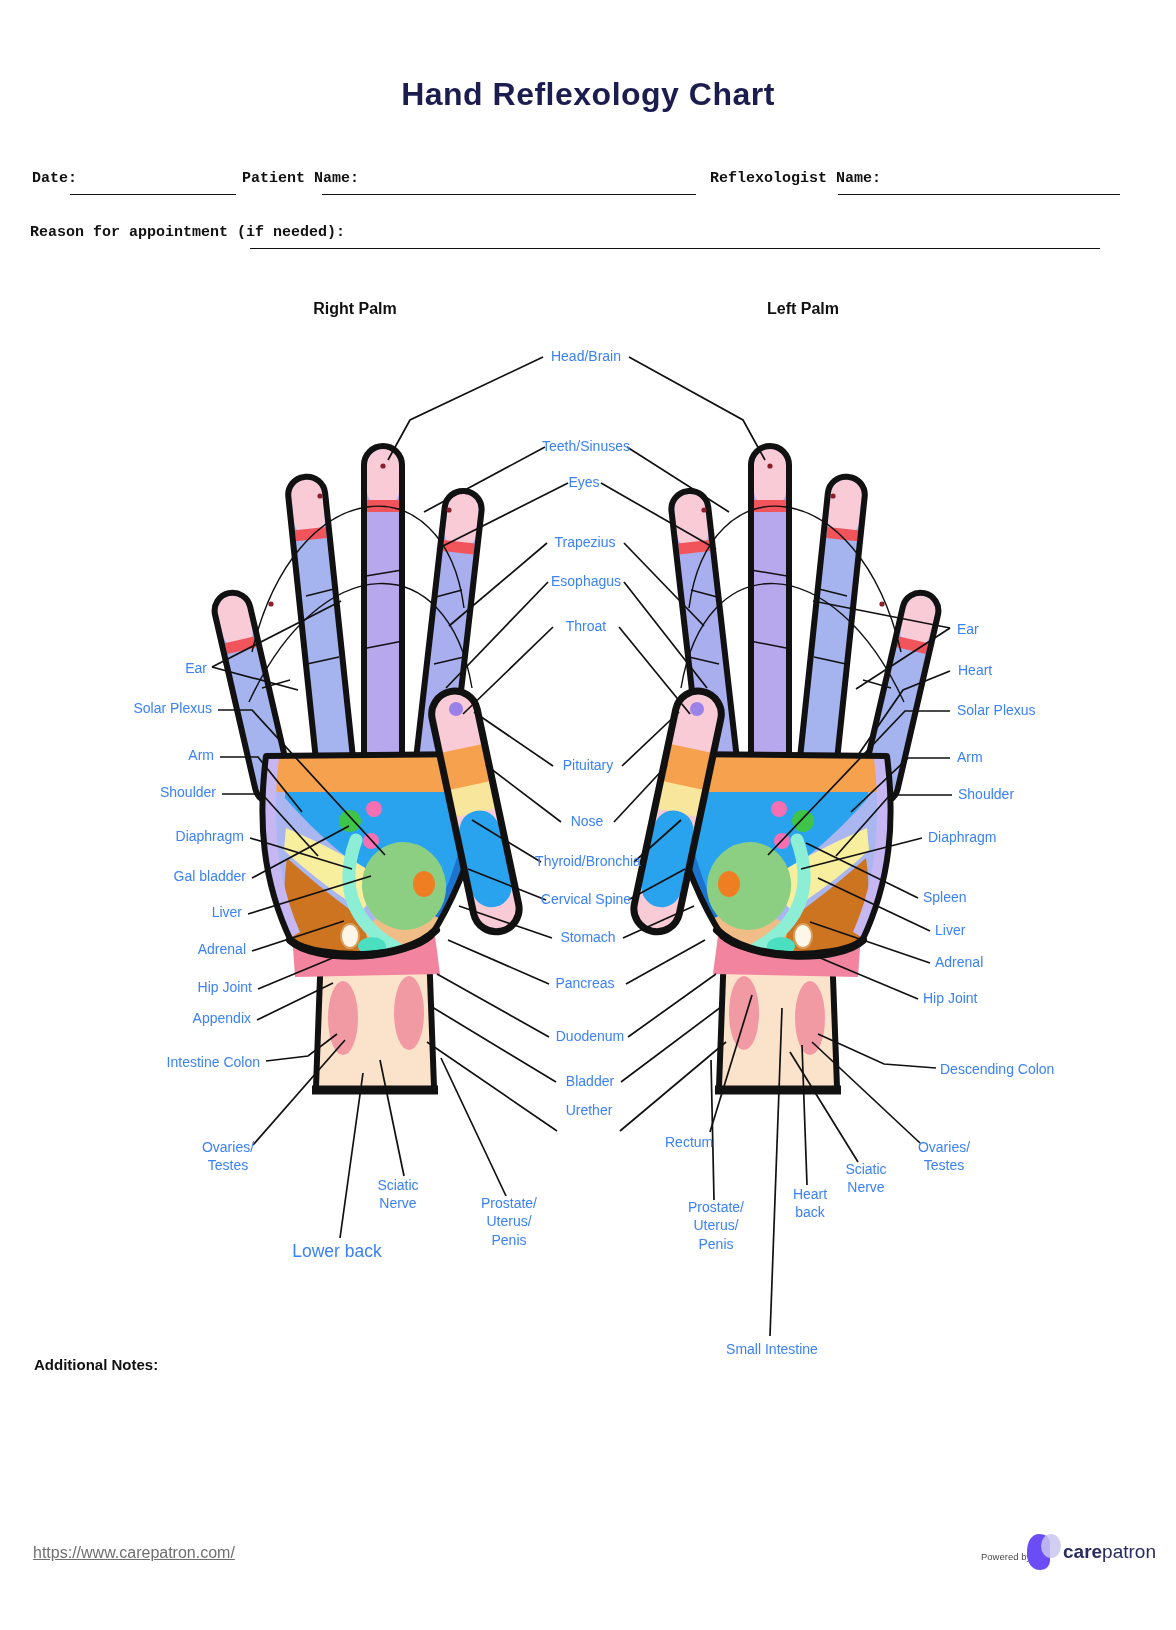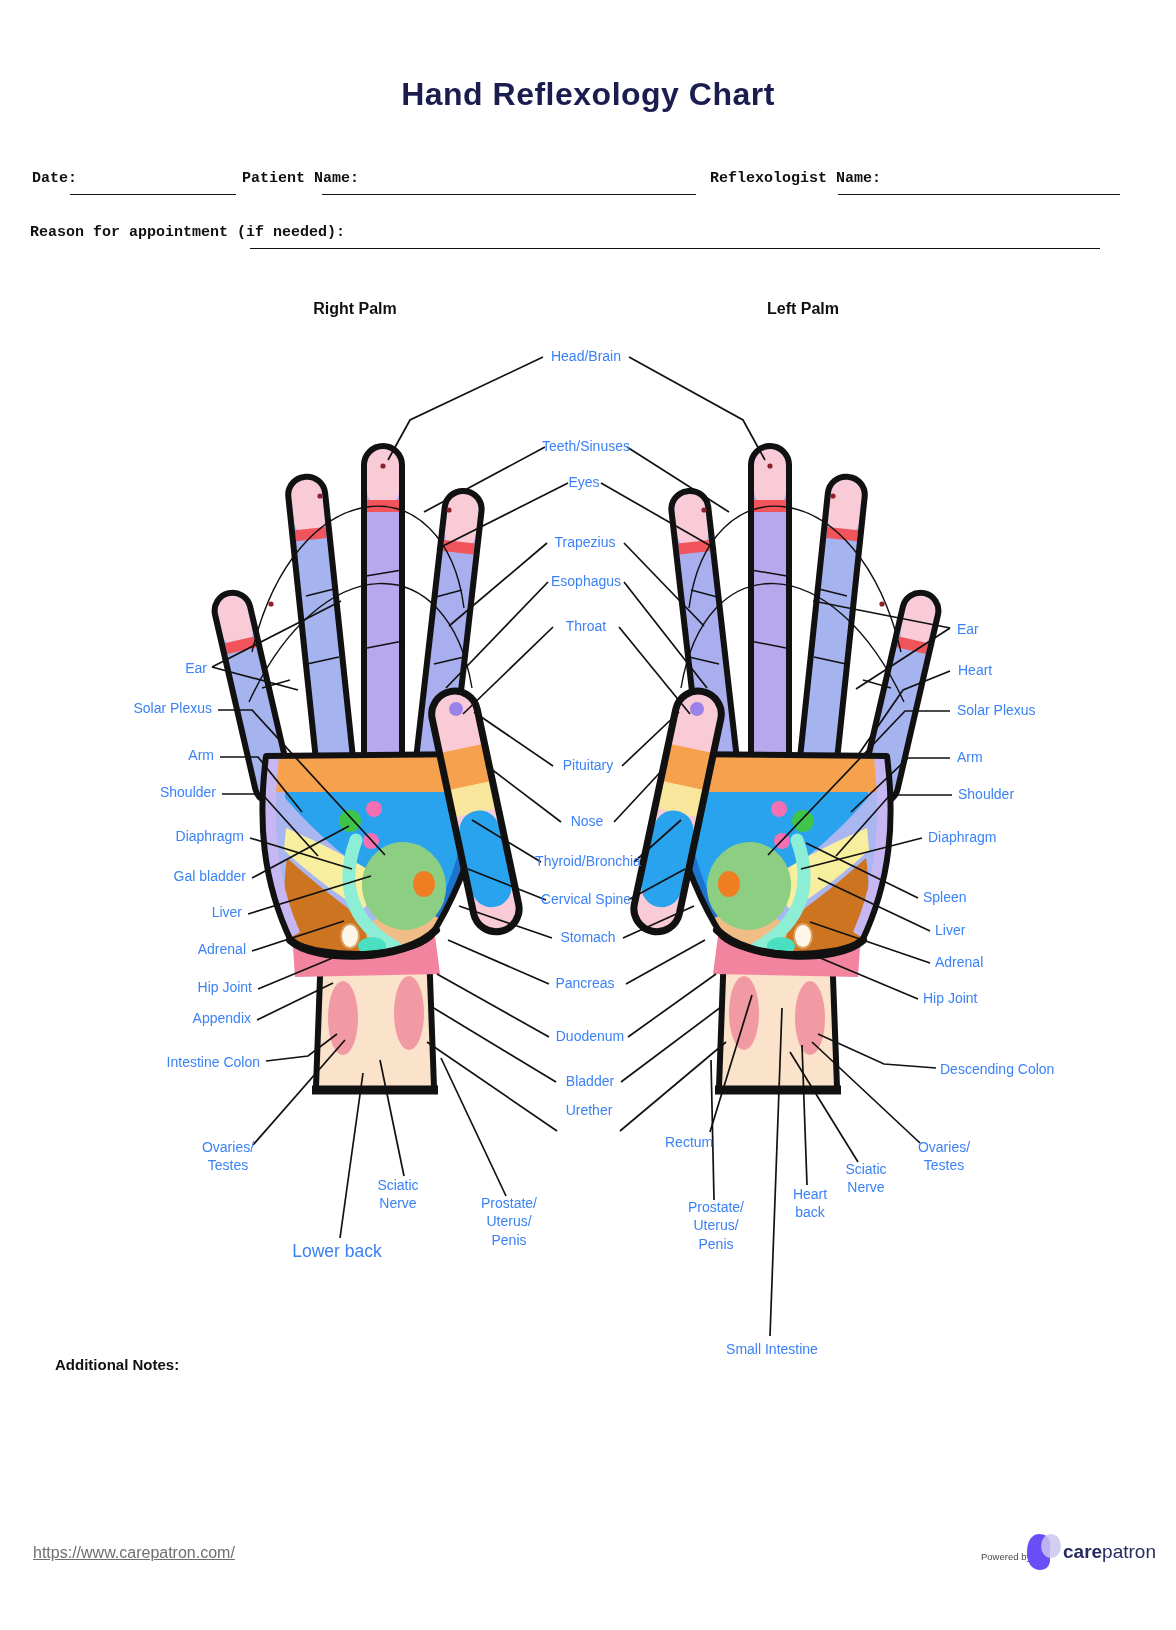--- a/index.html
+++ b/index.html
@@ -11,21 +11,21 @@
   .fline{position:absolute;height:18px;border-bottom:1.6px solid #111;}
   .palm-title{position:absolute;width:150px;text-align:center;font-size:16px;font-weight:bold;color:#111;}
   .zlabel{position:absolute;width:150px;font-size:14px;line-height:1.32;color:#3b82f6;
           white-space:pre-line;}
   .zl-right{text-align:right;}
   .zl-left{text-align:left;}
   .zl-center{text-align:center;}
   .zl-big{font-size:17.5px;}
   .ccol{width:170px;text-align:center;}
   .svgwrap{position:absolute;left:0;top:0;width:1176px;height:1630px;}
-  .notes{position:absolute;left:34px;top:1356px;font-size:15px;font-weight:bold;color:#111;margin-left:21px;}
+  .notes{position:absolute;left:34px;top:1356px;font-size:15px;font-weight:bold;color:#111;}
   .footer-link{position:absolute;left:33px;top:1544px;font-size:16px;color:#6f6f6f;
                text-decoration:underline;}
   .powered{position:absolute;left:981px;top:1551px;font-size:9.5px;color:#4a4a4a;}
   .brand{position:absolute;left:1063px;top:1541px;font-size:19px;color:#272b60;}
   .brand b{font-weight:bold;}
   .brand span{font-weight:normal;}
   .logo-icon{position:absolute;left:1026px;top:1533px;}
 </style>
 </head>
 <body>

